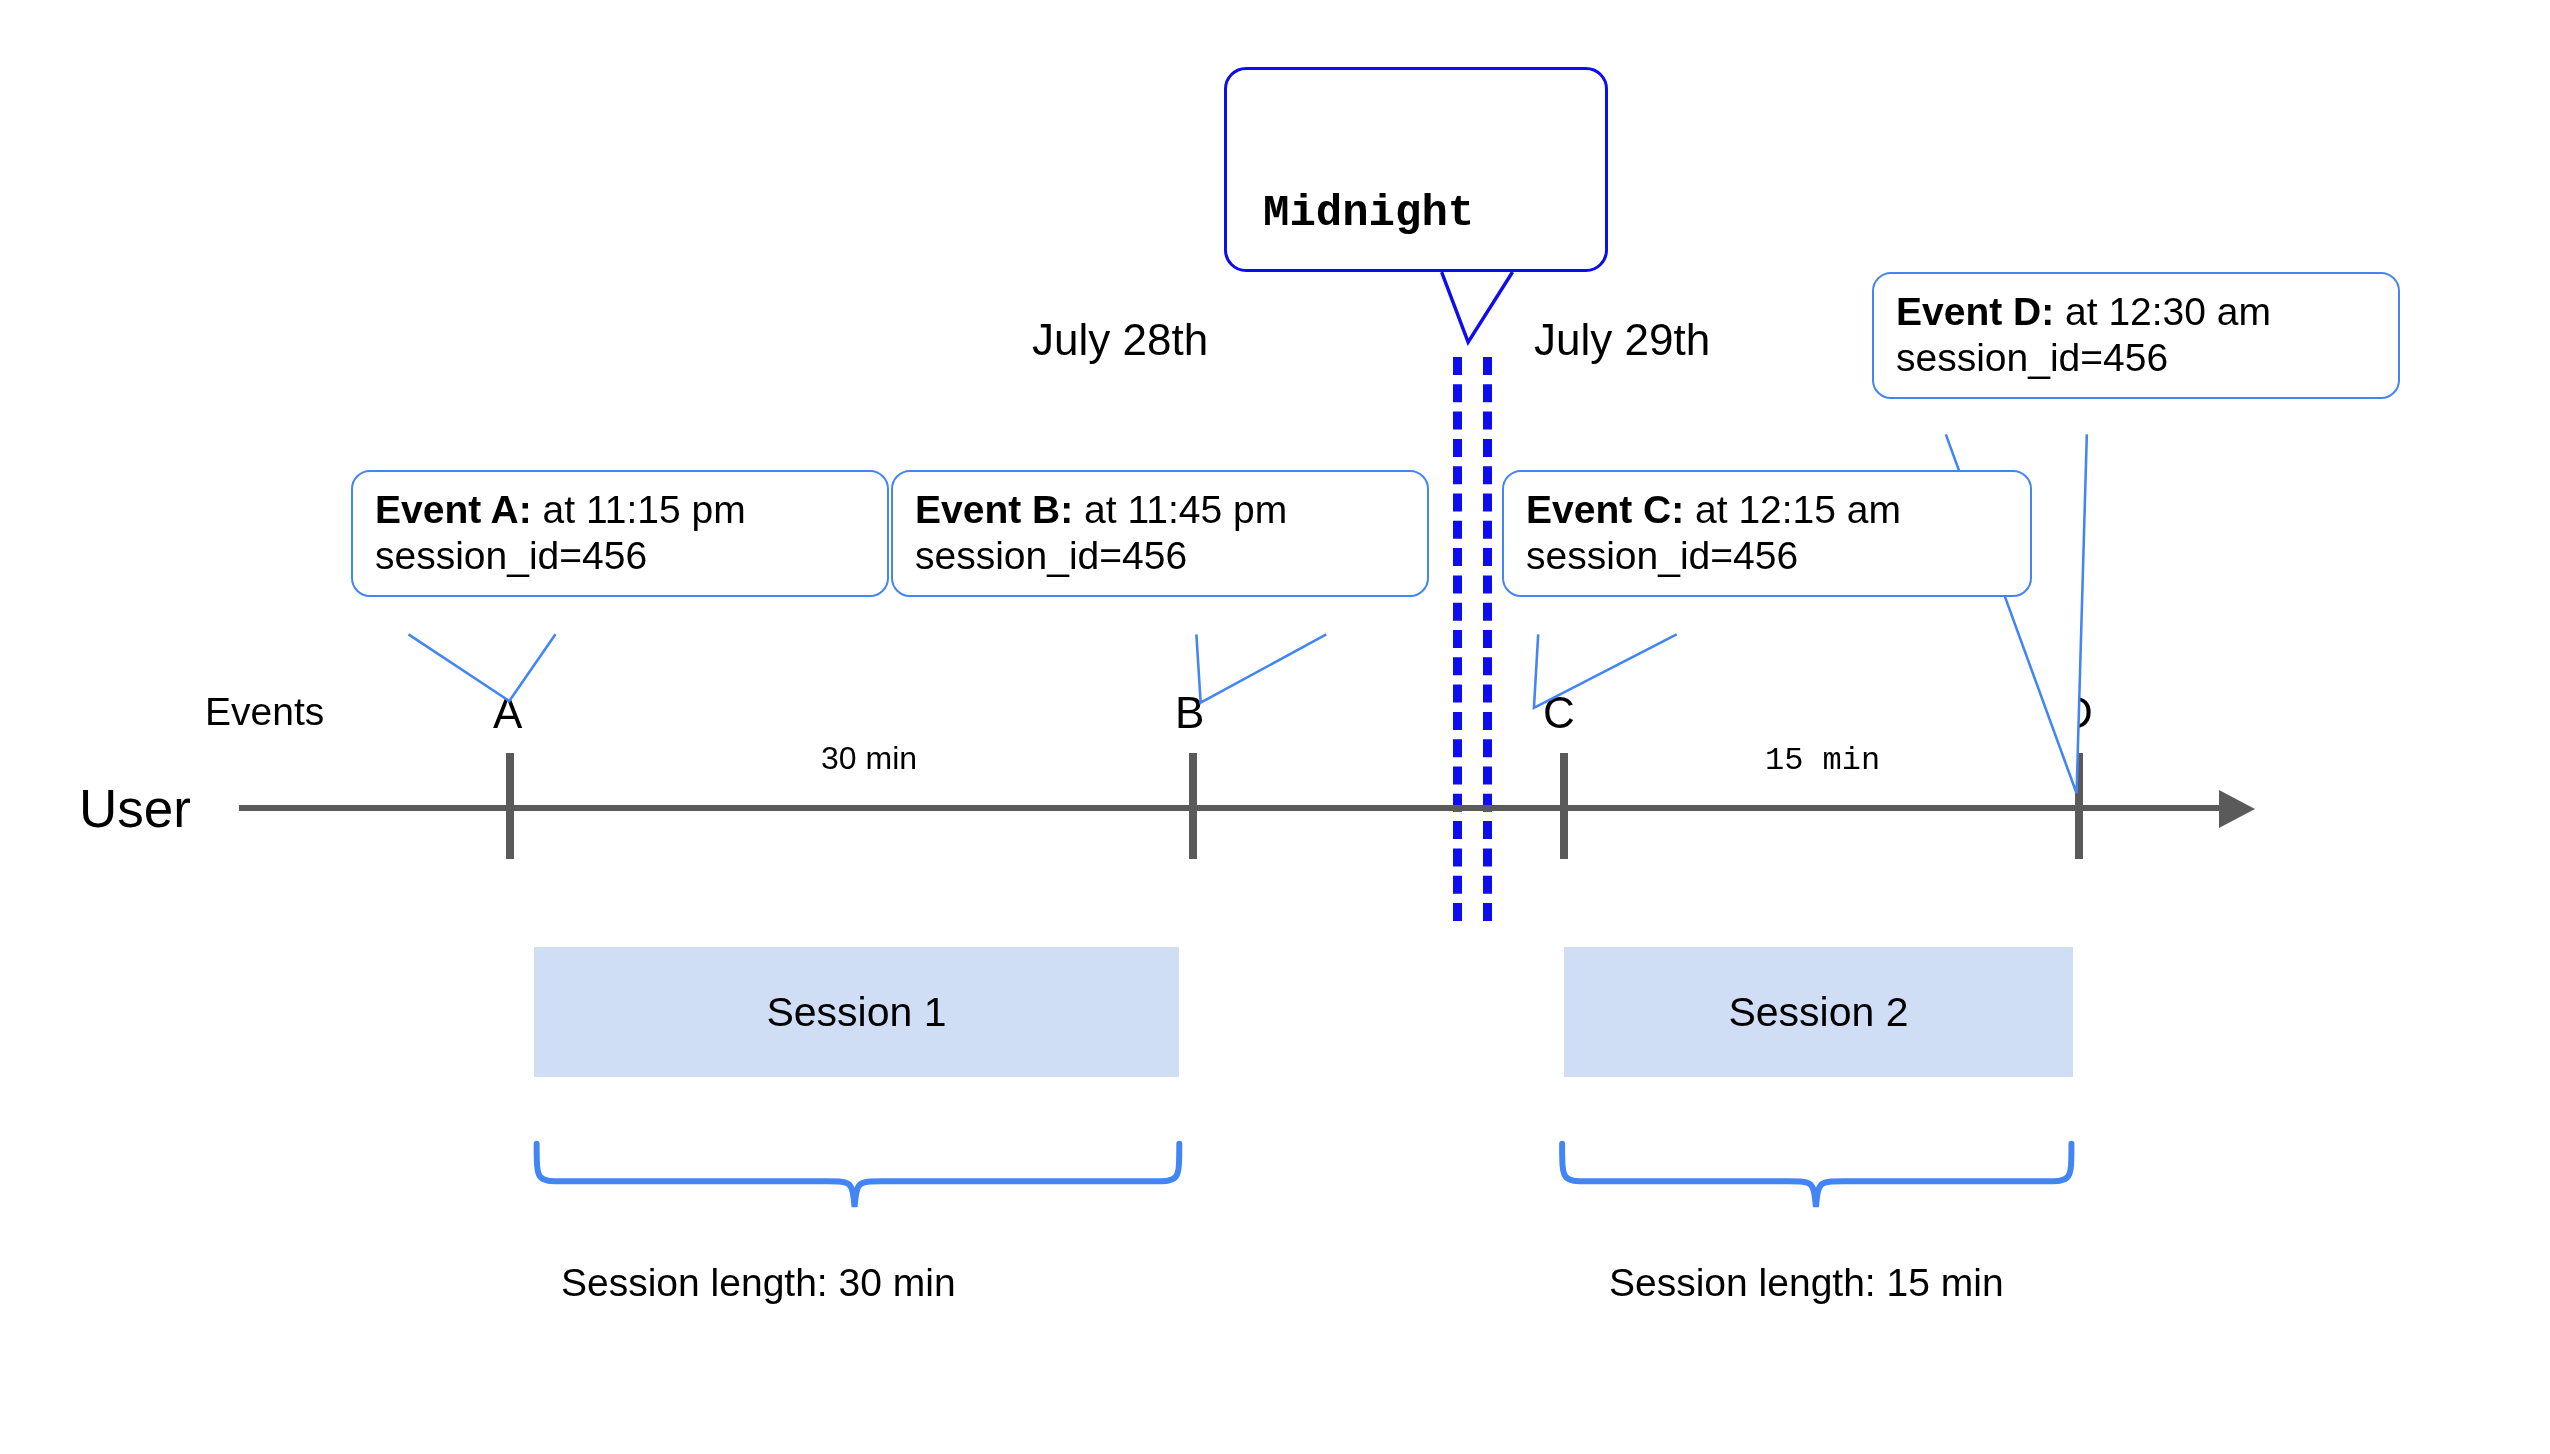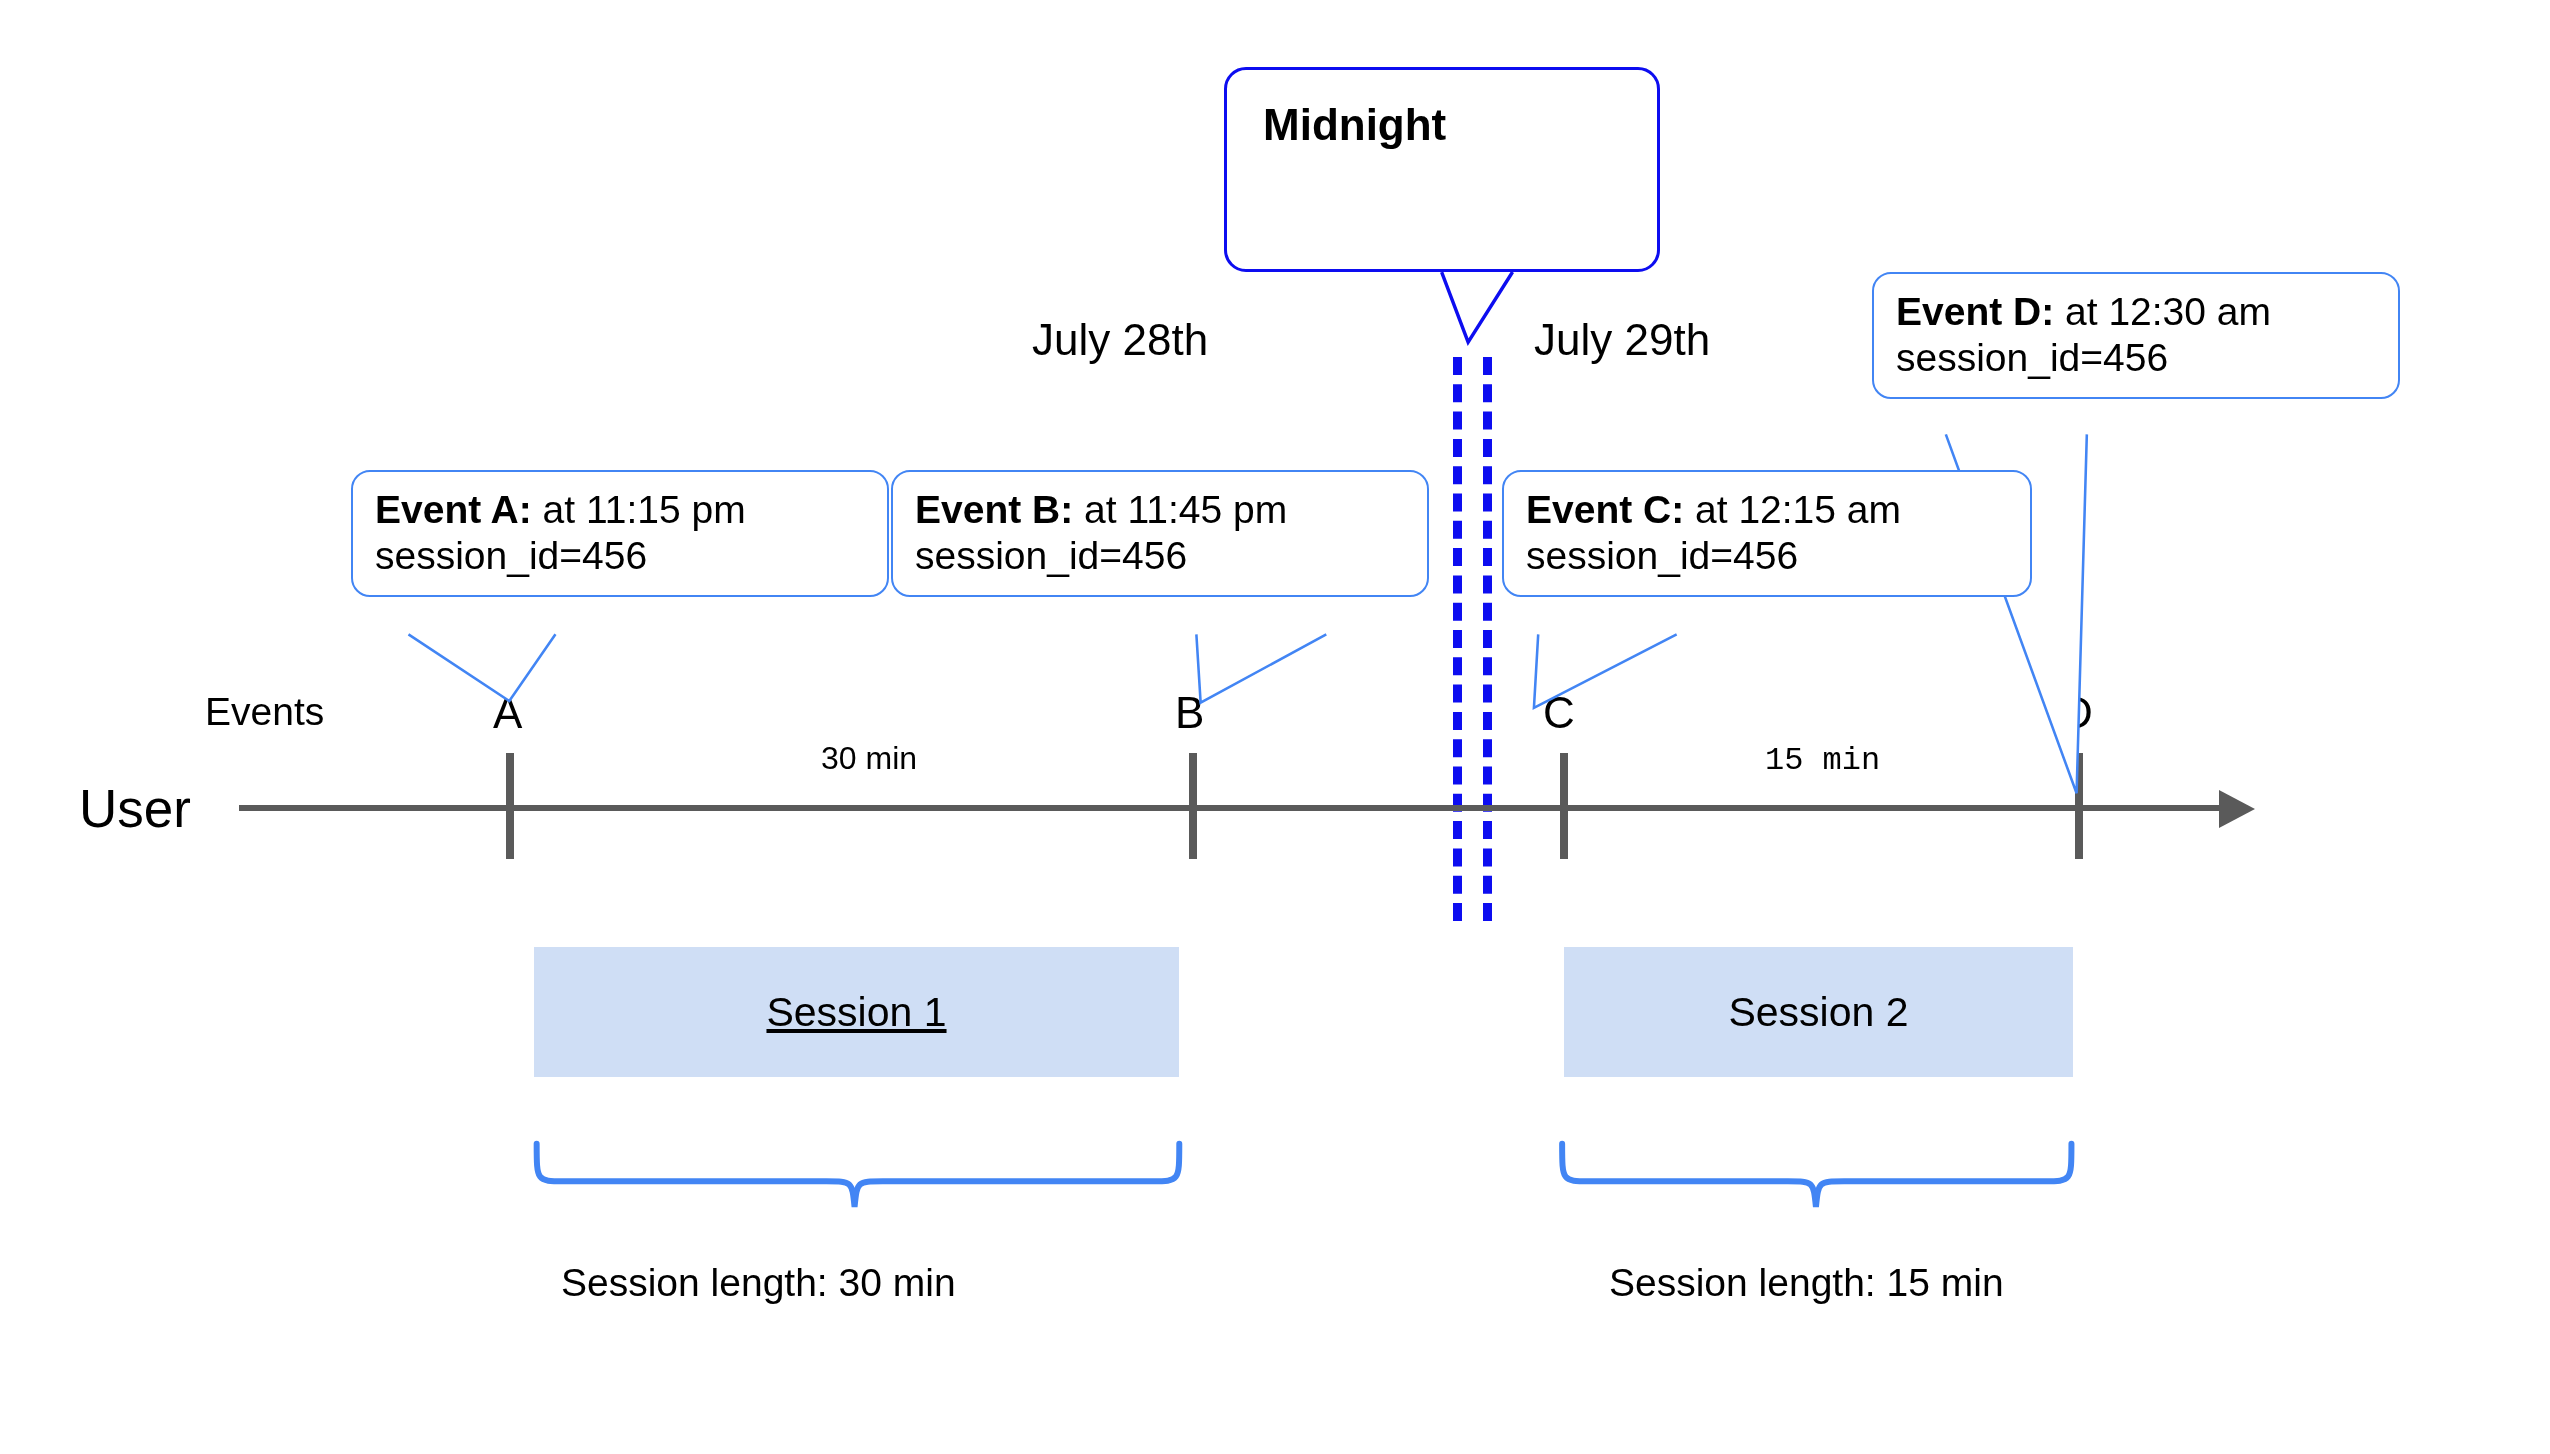--- a/index.html
+++ b/index.html
@@ -104,21 +104,21 @@
     pointer-events: none;
   }
   .ov-tails { z-index: 4; }
   .ov-braces { z-index: 3; }
 </style>
 </head>
 <body>
 
 <div id="canvas">
 
-  <div class="callout callout-midnight" style="left:1224px; top:67px; width:436px; height:205px; display:flex; align-items:flex-start;">
+  <div class="callout callout-midnight" style="left:1224px; top:67px; width:384px; height:205px; display:flex; align-items:flex-end;font-family:Liberation Mono, monospace;">
     <span class="ln">Midnight</span>
   </div>
 
   <div class="lbl lbl-date" style="left:1032px; top:318px;">July 28th</div>
   <div class="lbl lbl-date" style="left:1534px; top:318px;">July 29th</div>
 
   <div class="midnight-dash" style="left:1453px; top:357px; height:564px;"></div>
   <div class="midnight-dash" style="left:1483px; top:357px; height:564px;"></div>
 
   <div class="callout" style="left:323px; top:470px; width:538px;margin-left:28px;">
@@ -167,21 +167,21 @@
 
   <div class="axis-line" style="left:239px; top:805px; width:1981px;"></div>
   <div class="axis-arrow" style="left:2219px; top:790px;"></div>
 
   <div class="tick" style="left:506px;  top:753px; height:106px;"></div>
   <div class="tick" style="left:1189px; top:753px; height:106px;"></div>
   <div class="tick" style="left:1560px; top:753px; height:106px;"></div>
   <div class="tick" style="left:2075px; top:753px; height:106px;"></div>
 
   <div class="session-bar" style="left:534px; top:947px; width:645px; height:130px;">
-    <span class="lbl-session-bar" style="position:static;text-decoration:underline;">Session 1</span>
+    <span class="lbl-session-bar" style="position:static;">Session 1</span>
   </div>
   <div class="session-bar" style="left:1564px; top:947px; width:509px; height:130px;">
     <span class="lbl-session-bar" style="position:static;">Session 2</span>
   </div>
 
   <svg class="ov ov-braces" viewBox="0 0 2984 1702">
 
     <path d="M 628 1338
              C 628 1382, 628 1382, 660 1382
              L 967 1382

